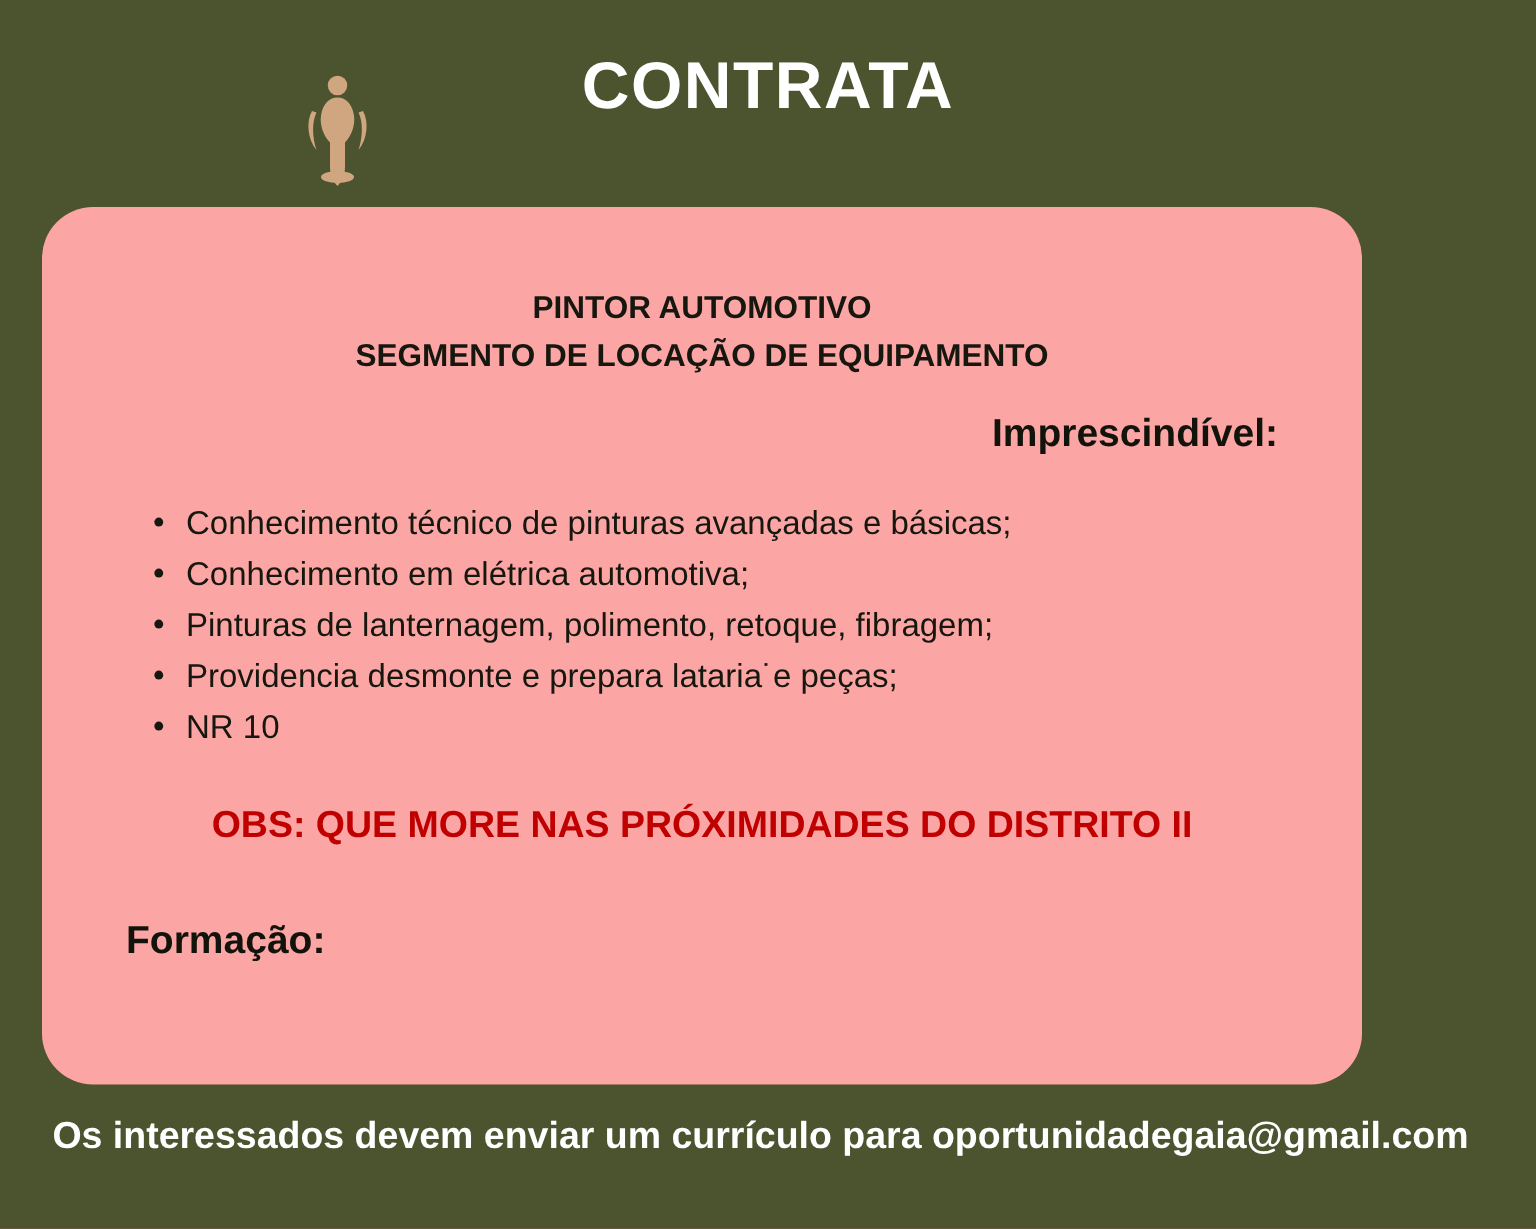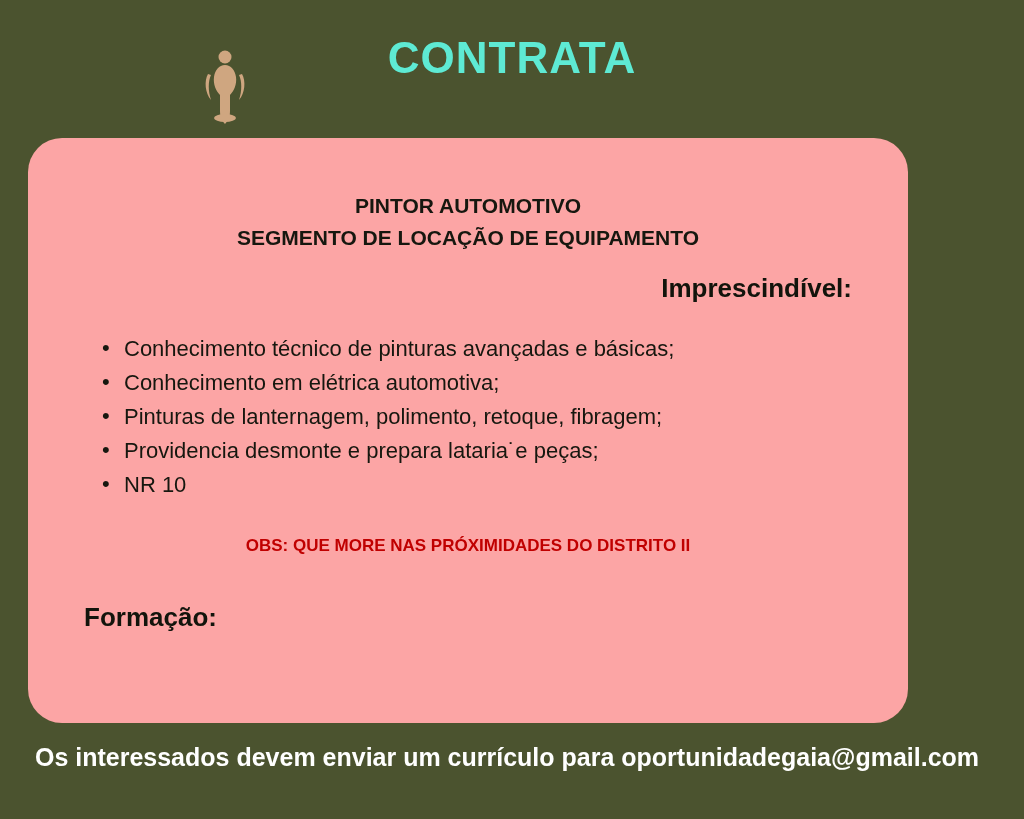--- a/index.html
+++ b/index.html
@@ -46,21 +46,21 @@
     letter-spacing: 1.5px;
     line-height: 1.05;
   }
   .logo-text .l2 { display: block; margin-top: 44px; }
   .title {
     position: absolute;
     left: 0;
     right: 0;
     top: 33px;
     text-align: center;
-    color: #5eead4;
+    color: #ffffff;
     font-size: 44px;
     font-weight: bold;
     letter-spacing: 1px;
   }
   
   .card {
     position: absolute;
     left: 28px;
     top: 138px;
     width: 880px;
@@ -99,21 +99,21 @@
     content: "•";
     position: absolute;
     left: -22px;
     top: -1px;
     font-size: 22px;
   }
   .obs {
     margin-top: 34px;
     text-align: center;
     color: #c00000;
-    font-size: 17px;
+    font-size: 25px;
     font-weight: bold;
   }
   .formacao-label {
     margin-top: 46px;
     color: #12140c;
     font-size: 26px;
     font-weight: bold;
   }
   .formacao-value {
     margin-top: 8px;

